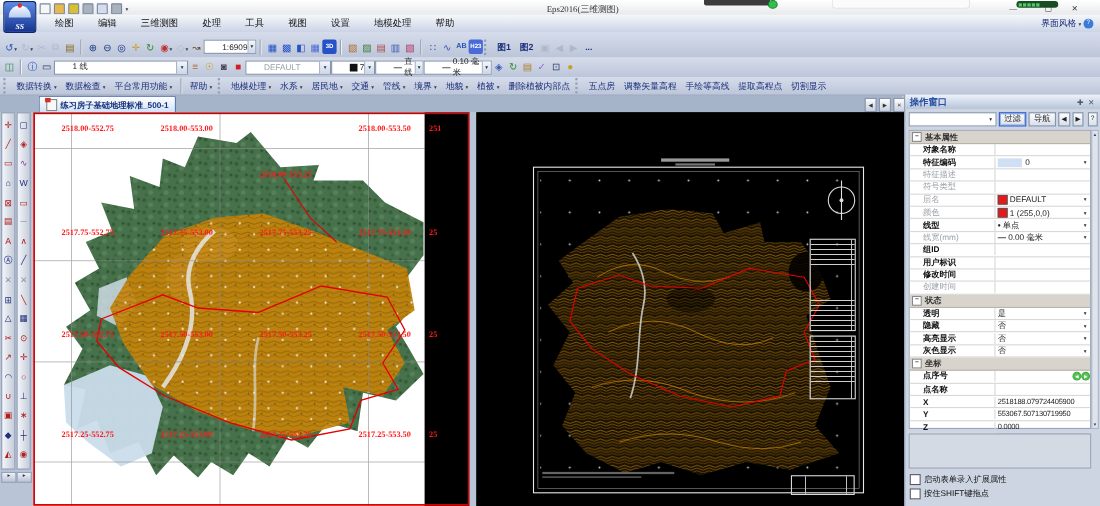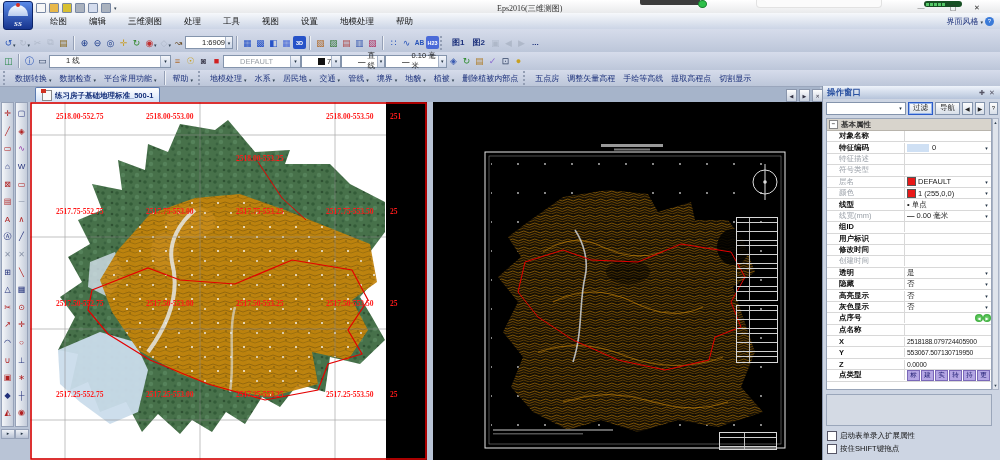--- a/index.html
+++ b/index.html
@@ -608,20 +608,24 @@
         <div class="pval"></div>
       </div>
       <div class="prow">
         <span class="plab">修改时间</span>
         <div class="pval"></div>
       </div>
       <div class="prow">
         <span class="plab dis">创建时间</span>
         <div class="pval"></div>
       </div>
+      <div class="psec">
+        <span class="exp">−</span>
+        <span class="psec-t">状态</span>
+      </div>
       <div class="prow">
         <span class="plab">透明</span>
         <div class="pval">
           <span>是</span>
           <span class="pdd">▾</span>
         </div>
       </div>
       <div class="prow">
         <span class="plab">隐藏</span>
         <div class="pval">
@@ -635,20 +639,24 @@
           <span>否</span>
           <span class="pdd">▾</span>
         </div>
       </div>
       <div class="prow">
         <span class="plab">灰色显示</span>
         <div class="pval">
           <span>否</span>
           <span class="pdd">▾</span>
         </div>
+      </div>
+      <div class="psec">
+        <span class="exp">−</span>
+        <span class="psec-t">坐标</span>
       </div>
       <div class="prow">
         <span class="plab">点序号</span>
         <div class="pval">
           <span class="gnav gl">◀</span>
           <span class="gnav gr">▶</span>
         </div>
       </div>
       <div class="prow">
         <span class="plab">点名称</span>

